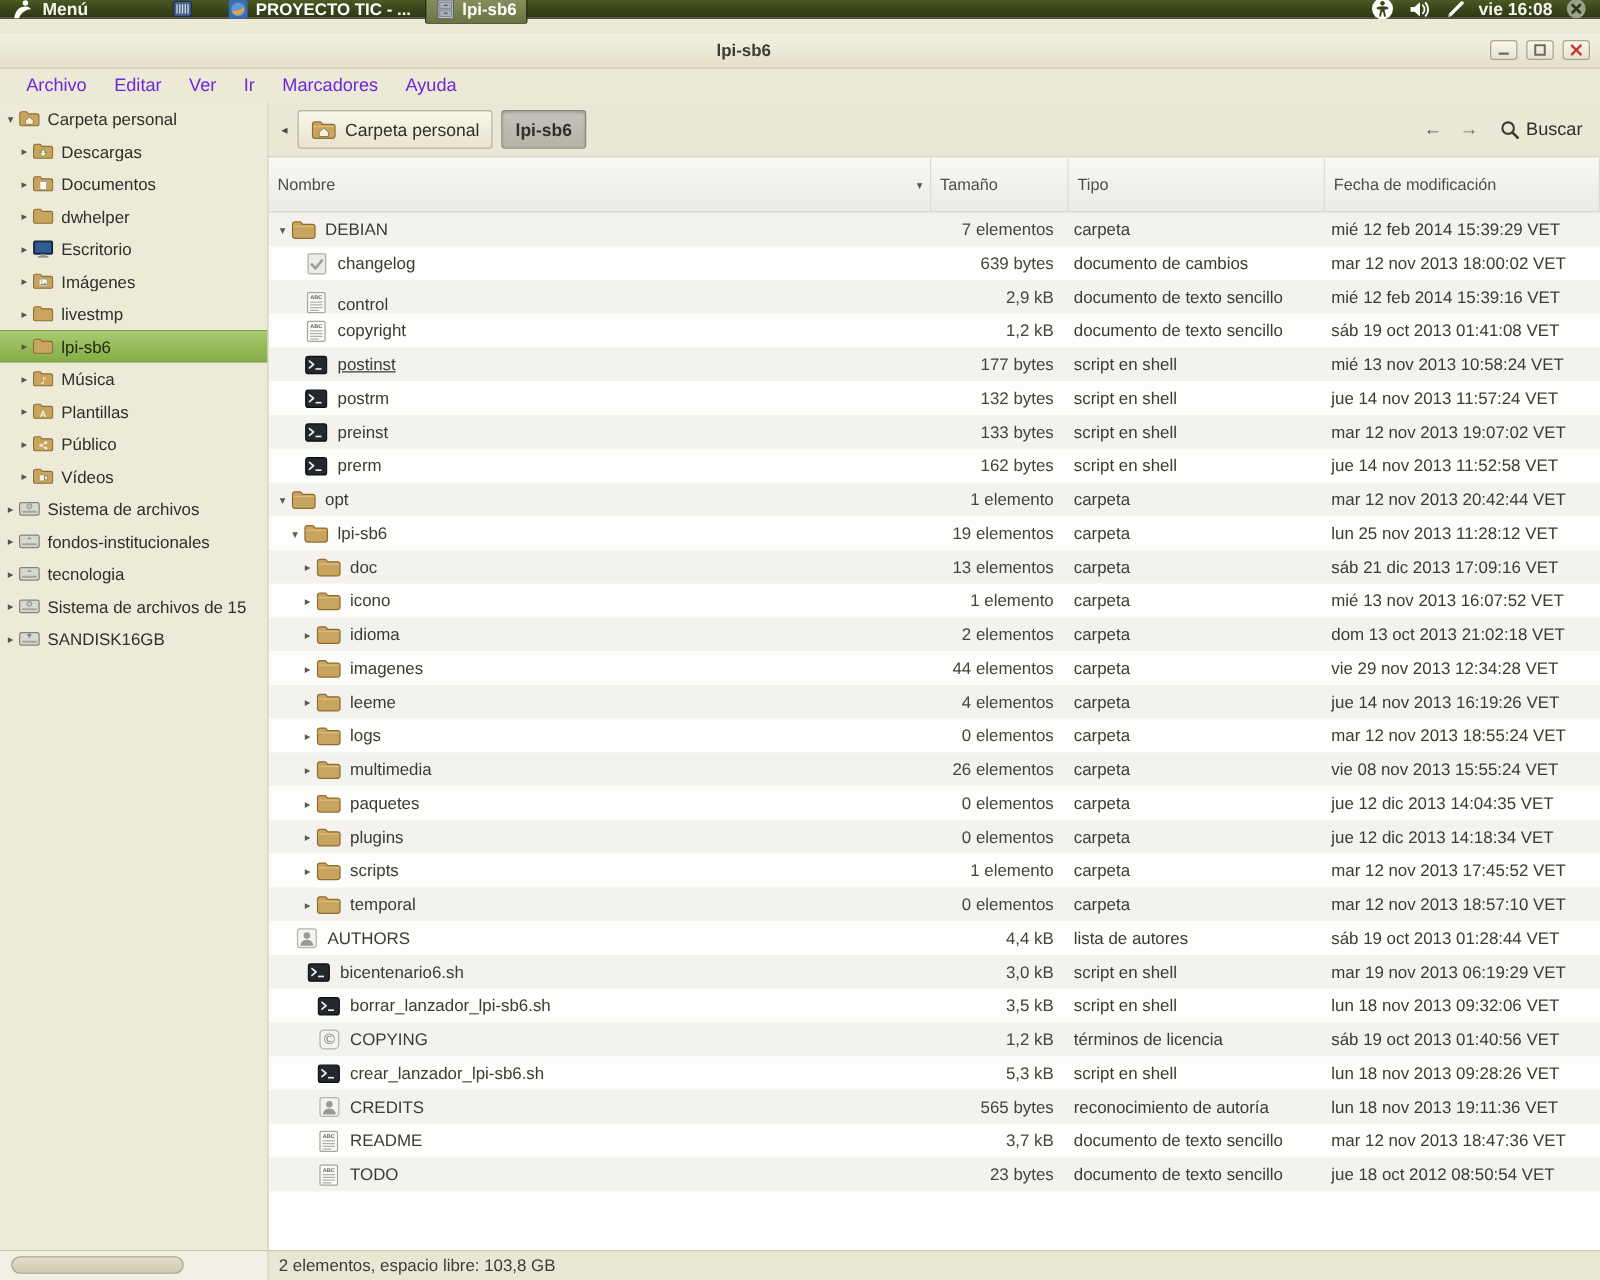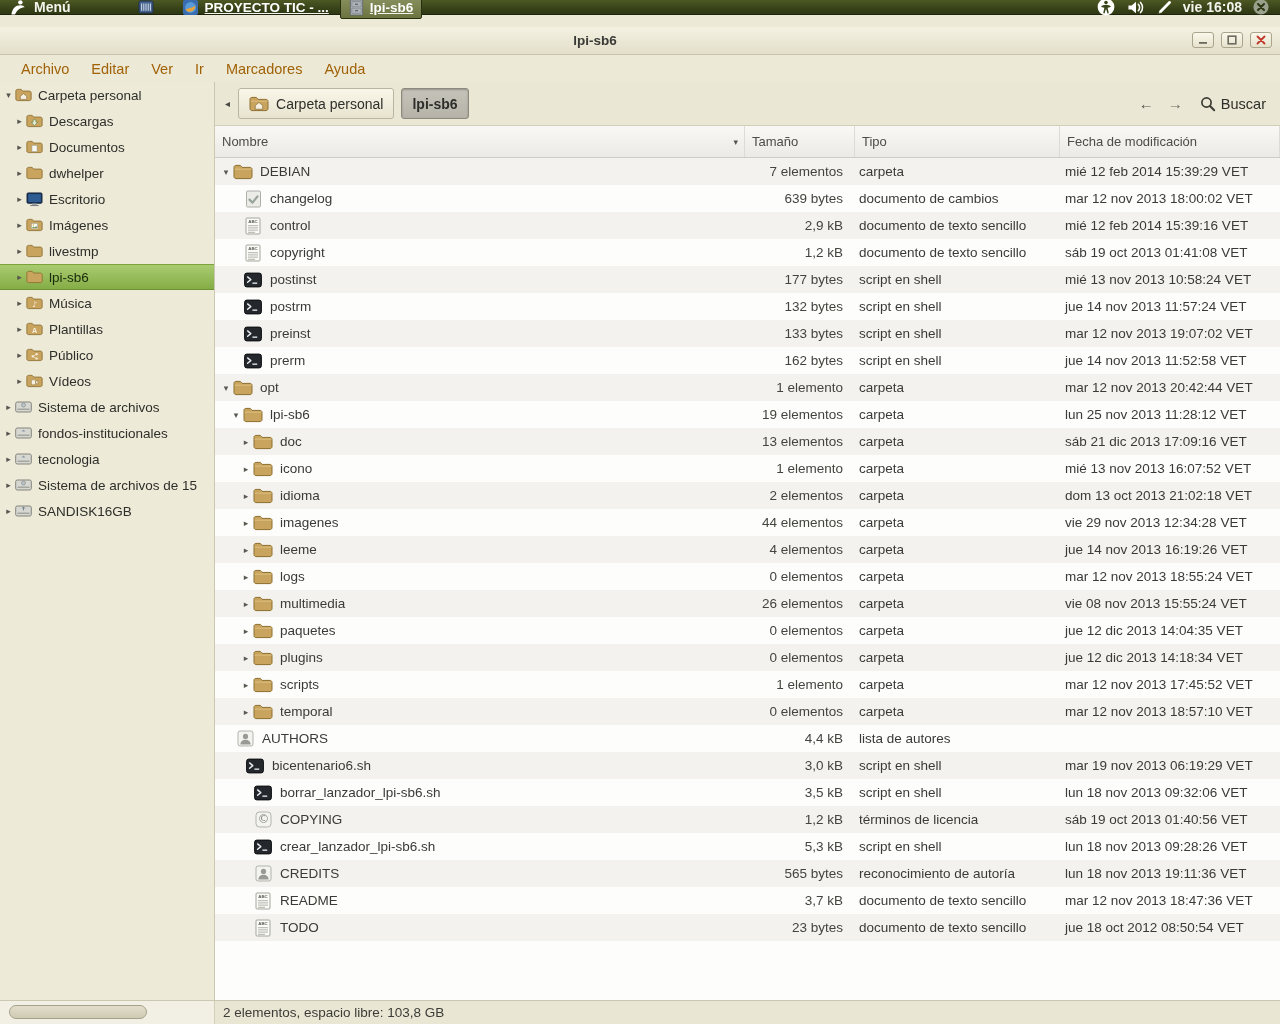--- a/index.html
+++ b/index.html
@@ -6,41 +6,41 @@
   html,body { width:1280px; height:1024px; overflow:hidden;
     font-family:"Liberation Sans", sans-serif; background:#ece9d6; }
 
   
   .panel { position:absolute; left:0; top:0; width:1280px; height:15px;
     background:linear-gradient(#4d5824,#39441a 55%,#2e3813);
     border-bottom:1px solid #1d240b; display:flex; align-items:center; color:#f4f4ec; }
   .panel-menu { display:flex; align-items:center; gap:7px; padding:0 14px 0 8px; height:100%; cursor:default; }
   .panel-menu span { font-size:14px; font-weight:bold; }
   .panel-launcher { width:26px; height:100%; display:flex; align-items:center; justify-content:center; margin-left:48px; }
-  .taskbar { display:flex; align-items:center; height:100%; margin-left:14px; gap:2px;text-decoration:underline; }
+  .taskbar { display:flex; align-items:center; height:100%; margin-left:14px; gap:2px; }
   .task-btn { display:flex; align-items:center; gap:6px; height:23px; padding:0 8px;
     font-size:13.5px; font-weight:bold; color:#fff; border:1px solid transparent; border-radius:2px; }
   .task-btn.active { background:linear-gradient(#8a9160,#6b7440); border-color:#262f0e;
     box-shadow:inset 0 1px 0 rgba(255,255,255,.25); }
   .tray { margin-left:auto; display:flex; align-items:center; gap:10px; padding-right:10px; height:100%; }
   .tray-clock { font-size:14px; font-weight:bold; color:#f4f4ec; }
 
   
   .titlebar { position:absolute; left:0; top:27px; width:1280px; height:28px;
     background:linear-gradient(#f4f1e2,#e3dfca); border-bottom:1px solid #c9c5ad;
     display:flex; align-items:center; }
   .title-text { position:absolute; left:0; right:90px; text-align:center;
     font-size:13.5px; font-weight:bold; color:#3a3a36; }
   .win-controls { position:absolute; right:8px; top:5px; display:flex; gap:7px; }
   .win-btn { width:22px; height:16px; border:1px solid #a9a58c; border-radius:3px;
     background:linear-gradient(#fbf8ec,#e6e2cd); display:flex; align-items:center; justify-content:center; }
 
   .menubar { position:absolute; left:0; top:55px; width:1280px; height:27px;
     background:#ece9d6; display:flex; align-items:center; padding-left:10px; }
-  .menu-item { font-size:14.5px; color:#a16207; padding:3px 11px; }
+  .menu-item { font-size:14.5px; color:#6d28d9; padding:3px 11px; }
 
   
   .content { position:absolute; left:0; top:82px; width:1280px; height:918px; display:flex; }
   .sidebar { width:215px; height:100%; background:#edead8; border-right:1px solid #cbc7b0; overflow:hidden; }
   .side-item { height:26px; display:flex; align-items:center; font-size:13.5px; color:#2e2e2a; }
   .side-item .exp { width:13px; text-align:center; font-size:9px; color:#55554e; flex:0 0 13px; }
   .side-item .lbl { margin-left:6px; white-space:nowrap; overflow:hidden; }
   .side-item.selected { background:linear-gradient(#a9cb70,#85ad46); border-top:1px solid #7ba33c;
     border-bottom:1px solid #6d9334; color:#1b2a0c; }
 
@@ -51,21 +51,21 @@
   .path-btn { display:flex; align-items:center; gap:7px; height:31px; padding:0 10px;
     border:1px solid #b9b5a0; border-radius:3px; background:linear-gradient(#faf7ea,#e7e3cf);
     font-size:14px; color:#2e2e2a; margin-right:7px; }
   .path-btn.active { background:linear-gradient(#c6c3ba,#b5b2a8); border-color:#8c897c;
     box-shadow:inset 0 1px 2px rgba(0,0,0,.25); font-weight:bold; }
   .toolbar .spacer { flex:1; }
   .nav-arrow { font-size:15px; margin:0 7px; color:#6a6a62; }
   .nav-arrow.back { color:#55554e; }
   .search { display:flex; align-items:center; gap:5px; font-size:14.5px; color:#2e2e2a; margin:0 6px 0 10px; }
 
-  .list-header { height:32px; display:grid; grid-template-columns:530px 110px 205px 220px;
+  .list-header { height:44px; display:grid; grid-template-columns:530px 110px 205px 220px;
     background:linear-gradient(#f9f8f6,#ebeae6); border-bottom:1px solid #cfcdc7; }
   .hcell { display:flex; align-items:center; font-size:13px; color:#4c4c48;
     border-right:1px solid #dddbd5; padding:0 7px; position:relative; }
   .hcell .sort { position:absolute; right:6px; font-size:9px; color:#55554e; }
 
   .rows { flex:1; overflow:hidden; }
   .frow { height:27px; display:grid; grid-template-columns:530px 110px 205px 220px; }
   .frow.odd  { background:#f3f2ee; }
   .frow.even { background:#fdfdfb; }
   .cell { display:flex; align-items:center; font-size:13.5px; color:#3a3a36; overflow:hidden; white-space:nowrap; }
@@ -451,21 +451,21 @@
                 <path d="M4 9.6l3 3 5-6.2" stroke="#97a497" stroke-width="2.2" fill="none" stroke-linecap="round" stroke-linejoin="round"></path>
               </svg>
             </span>
             <span class="lbl">changelog</span>
           </div>
           <div class="cell c-size">639 bytes</div>
           <div class="cell c-type">documento de cambios</div>
           <div class="cell c-date">mar 12 nov 2013 18:00:02 VET</div>
         </div>
         <div class="frow odd">
-          <div class="cell c-name" style="padding-left: 14px;">
+          <div class="cell c-name" style="padding-left: 14px; align-items: flex-end;">
             <span class="exp"></span>
             <span class="fic">
               <svg width="16" height="18" viewBox="0 0 16 18">
                 <rect x="1" y="1" width="14" height="16" rx="1" fill="#fbfbf8" stroke="#a5a59e"></rect>
                 <text x="8" y="6.4" font-size="4.4" font-weight="bold" text-anchor="middle" fill="#5c5c56" font-family="Liberation Sans, sans-serif">ABC</text>
                 <g fill="#b1b1aa">
                   <rect x="3" y="8.2" width="10" height="1"></rect>
                   <rect x="3" y="10.4" width="10" height="1"></rect>
                   <rect x="3" y="12.6" width="10" height="1"></rect>
                   <rect x="3" y="14.8" width="7" height="1"></rect>
@@ -493,21 +493,21 @@
                 </g>
               </svg>
             </span>
             <span class="lbl">copyright</span>
           </div>
           <div class="cell c-size">1,2 kB</div>
           <div class="cell c-type">documento de texto sencillo</div>
           <div class="cell c-date">sáb 19 oct 2013 01:41:08 VET</div>
         </div>
         <div class="frow odd">
-          <div class="cell c-name" style="padding-left: 14px;">
+          <div class="cell c-name" style="padding-left: 14px; text-decoration: underline;">
             <span class="exp"></span>
             <span class="fic">
               <svg width="18" height="16" viewBox="0 0 18 15">
                 <rect x=".6" y=".6" width="16.8" height="13.8" rx="2.2" fill="#24282c" stroke="#0d0f11"></rect>
                 <path d="M3.6 4.4l3.2 2.7-3.2 2.7" stroke="#e9eff3" stroke-width="1.4" fill="none" stroke-linecap="round" stroke-linejoin="round"></path>
                 <rect x="8.4" y="10" width="4.8" height="1.3" fill="#e9eff3"></rect>
               </svg>
             </span>
             <span class="lbl">postinst</span>
           </div>
@@ -765,20 +765,21 @@
               <svg width="17" height="17" viewBox="0 0 17 17">
                 <rect x="1" y="1" width="15" height="15" rx="2" fill="#f3f3f0" stroke="#b3b3ad"></rect>
                 <circle cx="8.5" cy="6.4" r="2.6" fill="#9a9a94"></circle>
                 <path d="M3.4 14.6c0-3.1 2.3-4.8 5.1-4.8s5.1 1.7 5.1 4.8z" fill="#9a9a94"></path>
               </svg>
             </span>
             <span class="lbl">AUTHORS</span>
           </div>
           <div class="cell c-size">4,4 kB</div>
           <div class="cell c-type">lista de autores</div>
+          <div class="cell c-date">sáb 19 oct 2013 01:28:44 VET</div>
         </div>
         <div class="frow odd">
           <div class="cell c-name" style="padding-left: 16px;">
             <span class="exp"></span>
             <span class="fic">
               <svg width="18" height="16" viewBox="0 0 18 15">
                 <rect x=".6" y=".6" width="16.8" height="13.8" rx="2.2" fill="#24282c" stroke="#0d0f11"></rect>
                 <path d="M3.6 4.4l3.2 2.7-3.2 2.7" stroke="#e9eff3" stroke-width="1.4" fill="none" stroke-linecap="round" stroke-linejoin="round"></path>
                 <rect x="8.4" y="10" width="4.8" height="1.3" fill="#e9eff3"></rect>
               </svg>

